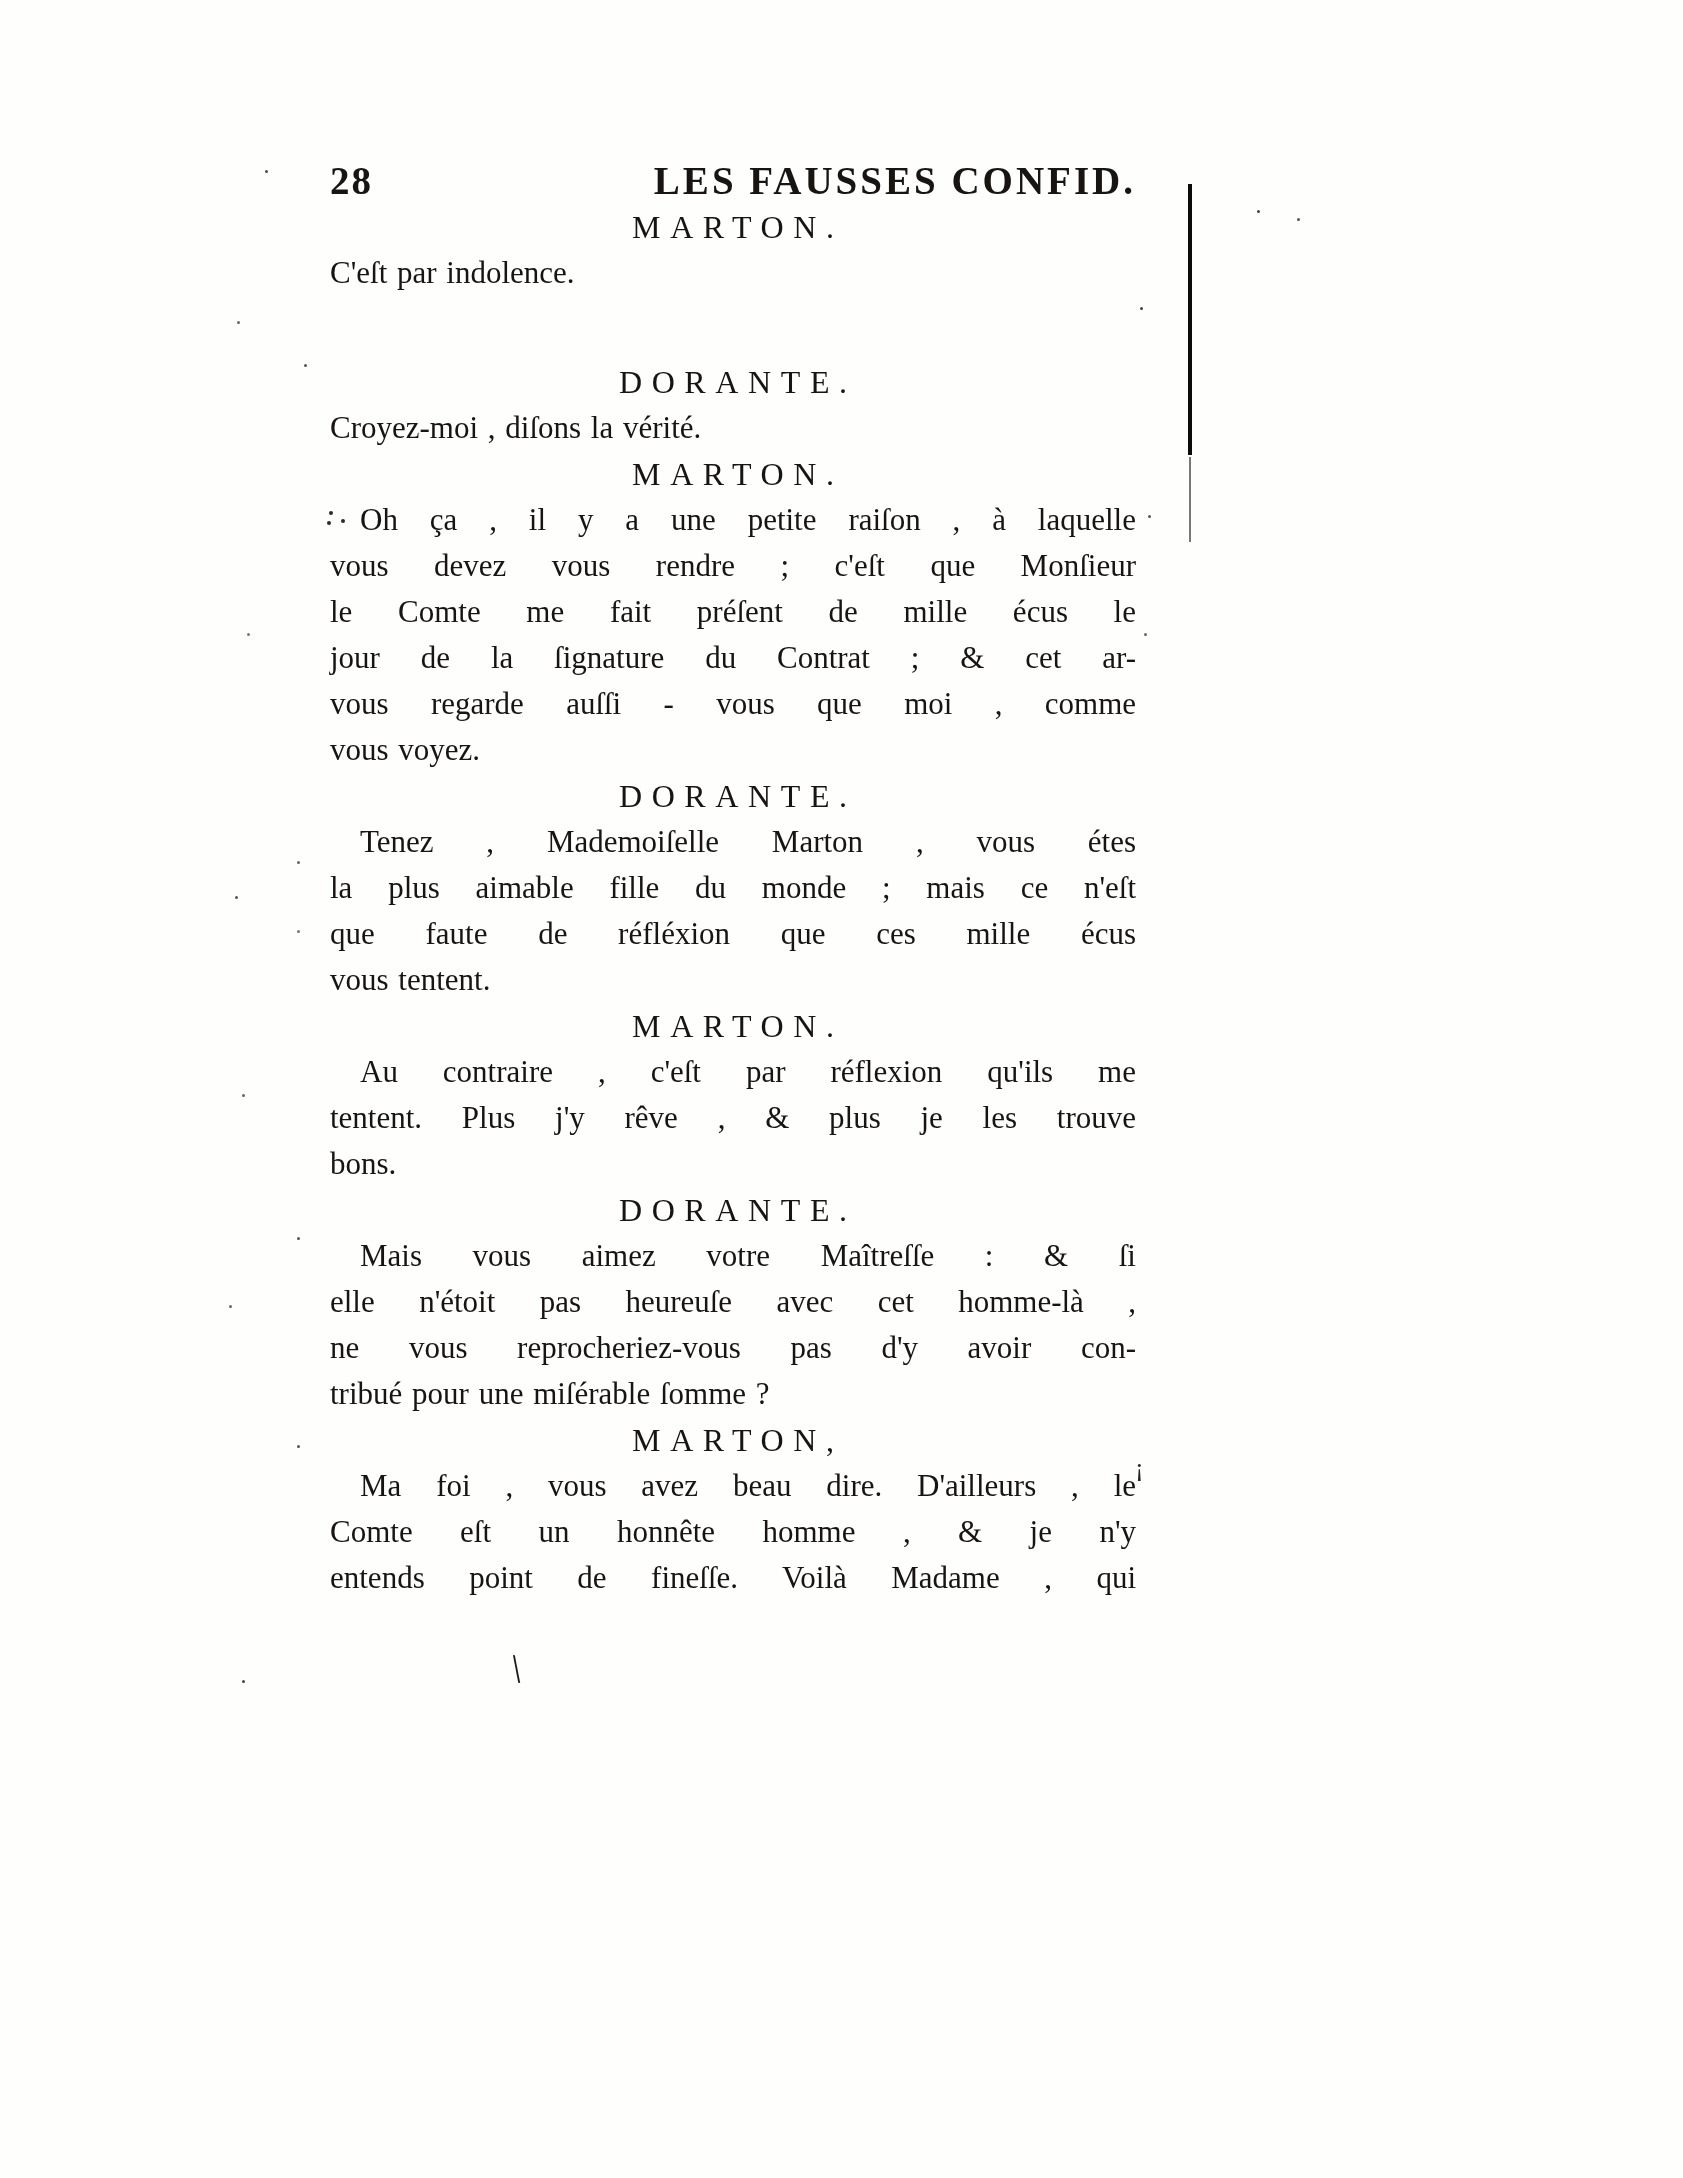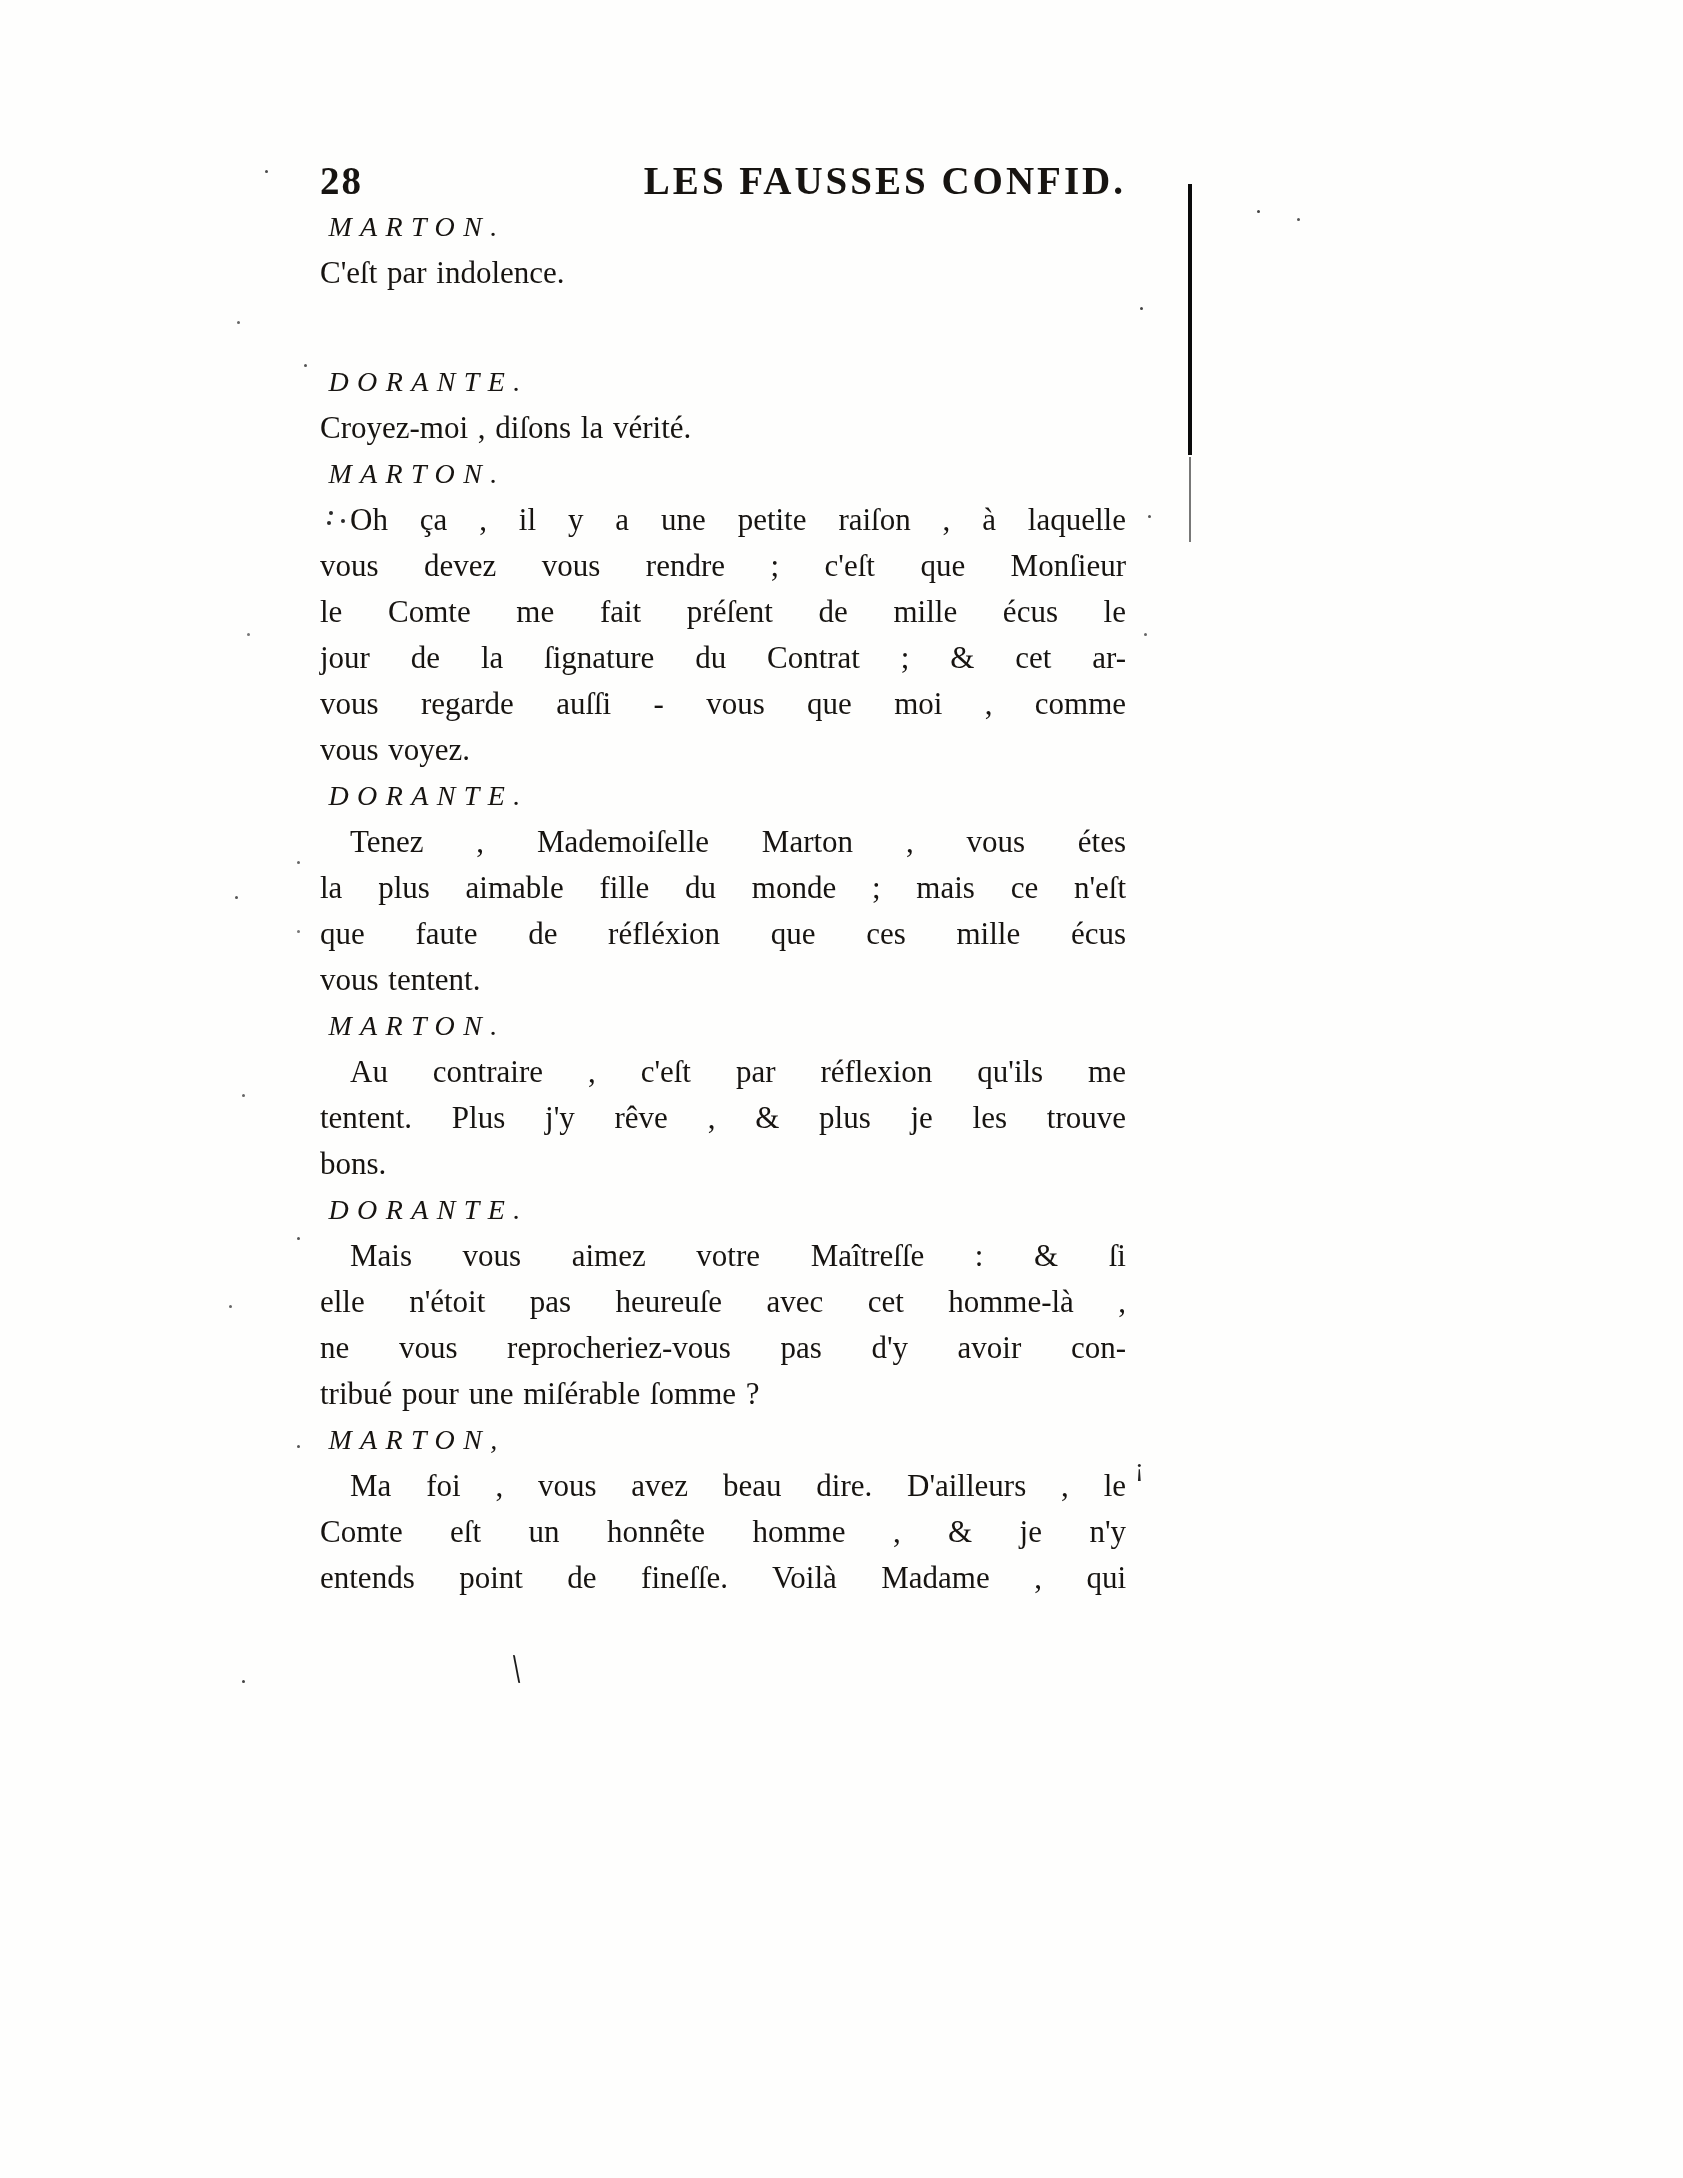--- a/index.html
+++ b/index.html
@@ -6,35 +6,35 @@
   .sheet{
     position:relative;
     width:1683px;height:2178px;
     background:#fefefd;
     overflow:hidden;
     font-family:"Liberation Serif","DejaVu Serif",serif;
     color:#171411;
   }
   .text-block{
     position:absolute;
-    left:320px;top:158px;width:806px;
+    left:330px;top:158px;width:806px;
   }
   .header-row{
     display:flex;align-items:baseline;
     height:46px;line-height:46px;
     font-weight:bold;font-size:39px;
     white-space:nowrap;
   }
   .page-num{width:87px;letter-spacing:2px;}
   .head-title{flex:1;text-align:right;letter-spacing:3px;}
   .speaker{
-    font-size:28px;line-height:46px;
+    text-align:center;
+    font-size:32px;line-height:46px;
     letter-spacing:0.30em;
     text-indent:0.30em; 
-    font-style:italic;
   }
   .line{
     font-size:31px;line-height:46px;
     word-spacing:2px;
   }
   .full{text-align:justify;text-align-last:justify;}
   .first{text-indent:30px;}
   .sp-gap{margin-top:63px;} 
   
   .rule-artifact{

